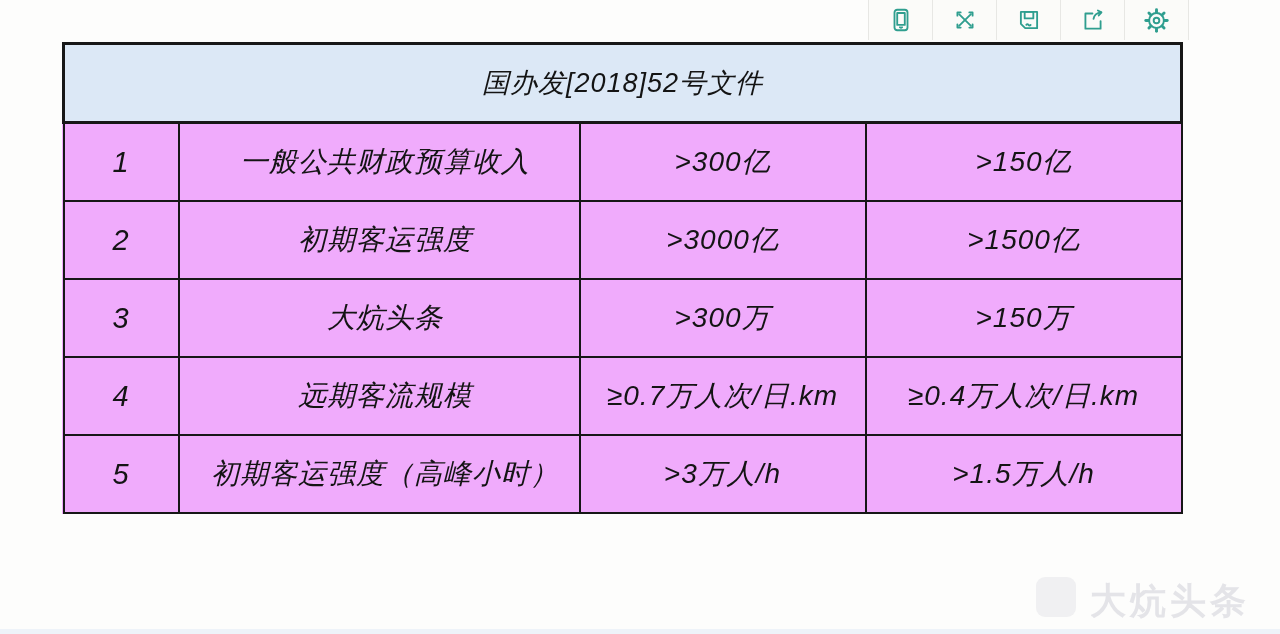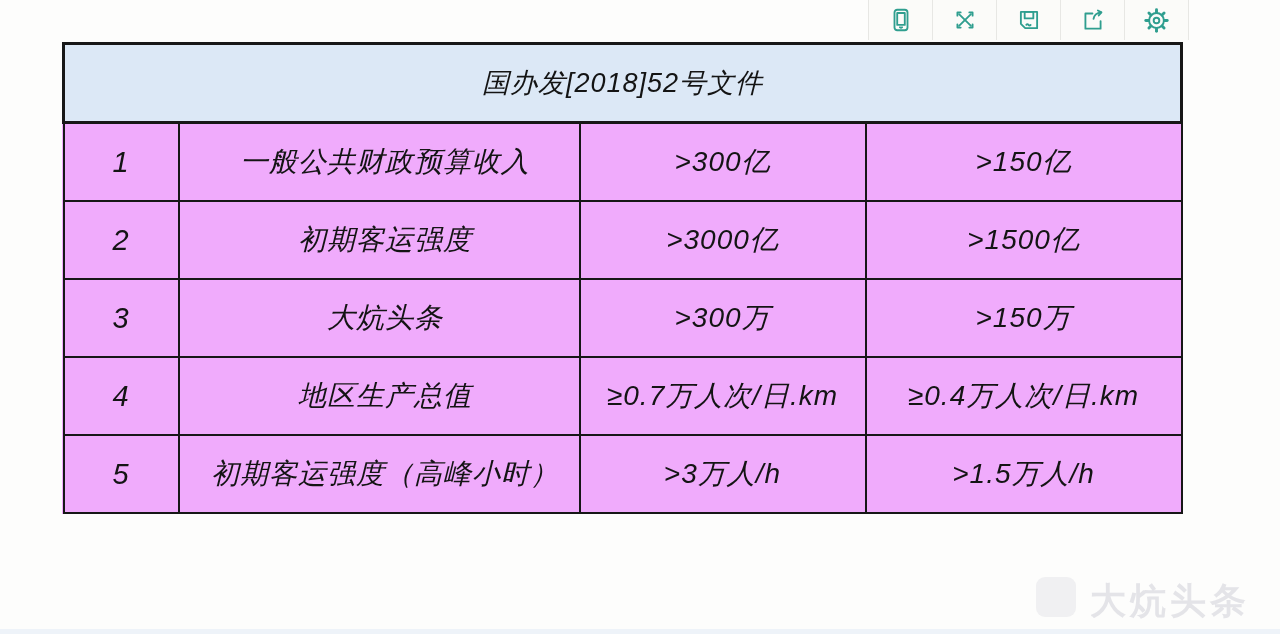--- a/index.html
+++ b/index.html
@@ -154,21 +154,21 @@
         <td class="val-cell">&gt;1500亿</td>
       </tr>
       <tr>
         <td class="num-cell">3</td>
         <td class="cond-cell">大炕头条</td>
         <td class="val-cell">&gt;300万</td>
         <td class="val-cell">&gt;150万</td>
       </tr>
       <tr>
         <td class="num-cell">4</td>
-        <td class="cond-cell">地区生产总值</td>
+        <td class="cond-cell">远期客流规模</td>
         <td class="val-cell">≥0.7万人次/日.km</td>
         <td class="val-cell">≥0.4万人次/日.km</td>
       </tr>
       <tr>
         <td class="num-cell">5</td>
         <td class="cond-cell">初期客运强度（高峰小时）</td>
         <td class="val-cell">&gt;3万人/h</td>
         <td class="val-cell">&gt;1.5万人/h</td>
       </tr>
     </tbody>

